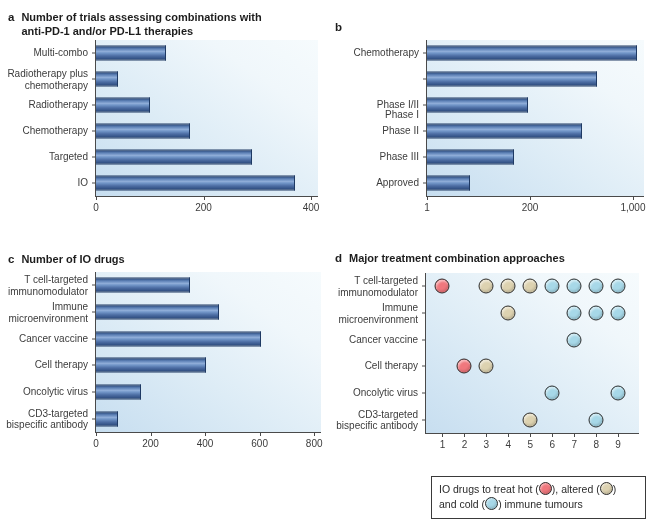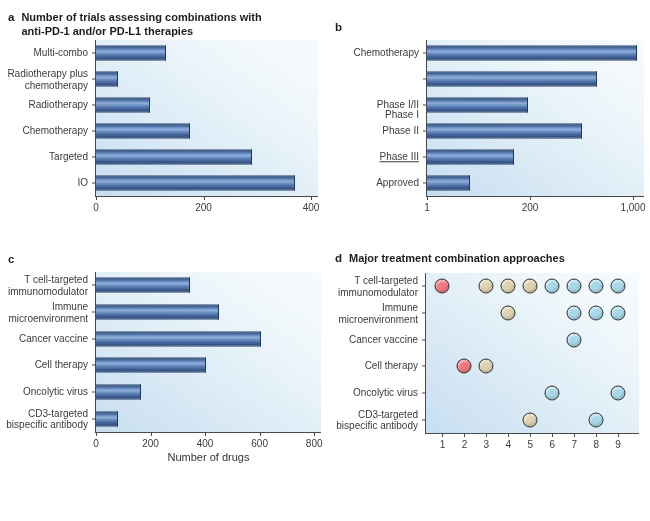--- a/index.html
+++ b/index.html
@@ -120,38 +120,39 @@
         <div class="bar" style="top: 8.33333%; width: 96.8766%;"></div>
         <div class="ylabel" style="top: 25%; margin-top: 36px;">Phase I</div>
         <div class="ytick" style="top: 25%;"></div>
         <div class="bar" style="top: 25%; width: 78.455%;"></div>
         <div class="ylabel" style="top: 41.6667%;">Phase I/II</div>
         <div class="ytick" style="top: 41.6667%;"></div>
         <div class="bar" style="top: 41.6667%; width: 46.399%;"></div>
         <div class="ylabel" style="top: 58.3333%;">Phase II</div>
         <div class="ytick" style="top: 58.3333%;"></div>
         <div class="bar" style="top: 58.3333%; width: 71.4286%;"></div>
-        <div class="ylabel" style="top: 75%; text-decoration: underline;">Phase III</div>
+        <div class="ylabel" style="top: 75%;">Phase III</div>
         <div class="ytick" style="top: 75%;"></div>
         <div class="bar" style="top: 75%; width: 40.1051%;"></div>
         <div class="ylabel" style="top: 91.6667%;">Approved</div>
         <div class="ytick" style="top: 91.6667%;"></div>
         <div class="bar" style="top: 91.6667%; width: 19.693%;"></div>
         <div class="xtick" style="left: 0%;"></div>
         <div class="xtick-label" style="left: 0%;">1</div>
         <div class="xtick" style="left: 47.4561%;"></div>
         <div class="xtick-label" style="left: 47.4561%;">200</div>
         <div class="xtick" style="left: 94.9122%;"></div>
         <div class="xtick-label" style="left: 94.9122%;">1,000</div>
       </div>
   </div>
 
   <div class="panel" id="panel-c">
     <div class="panel-title">
       <span class="panel-letter">c</span>
+      <span class="panel-title-text">Number of IO drugs</span>
     </div>
     <div class="plot" id="plot-c">
         <div class="ylabel" style="top: 8.33333%;">T cell-targeted
 immunomodulator</div>
         <div class="ytick" style="top: 8.33333%;"></div>
         <div class="bar" style="top: 8.33333%; width: 41.8182%;"></div>
         <div class="ylabel" style="top: 25%;">Immune
 microenvironment</div>
         <div class="ytick" style="top: 25%;"></div>
         <div class="bar" style="top: 25%; width: 54.5455%;"></div>
@@ -171,21 +172,20 @@
         <div class="xtick" style="left: 0%;"></div>
         <div class="xtick-label" style="left: 0%;">0</div>
         <div class="xtick" style="left: 24.2424%;"></div>
         <div class="xtick-label" style="left: 24.2424%;">200</div>
         <div class="xtick" style="left: 48.4848%;"></div>
         <div class="xtick-label" style="left: 48.4848%;">400</div>
         <div class="xtick" style="left: 72.7273%;"></div>
         <div class="xtick-label" style="left: 72.7273%;">600</div>
         <div class="xtick" style="left: 96.9697%;"></div>
         <div class="xtick-label" style="left: 96.9697%;">800</div>
-        <div class="xaxis-label">Number of drugs</div>
       </div>
   </div>
 
   <div class="panel" id="panel-d">
     <div class="panel-title">
       <span class="panel-letter">d</span>
       <span class="panel-title-text">Major treatment combination approaches</span>
     </div>
     <div class="plot" id="plot-d">
         <div class="ylabel" style="top: 8.33333%;">T cell-targeted
@@ -234,15 +234,16 @@
         <div class="dot" style="left: 79.8969%; top: 25%; background: rgb(167, 216, 232);"></div>
         <div class="dot" style="left: 90.2062%; top: 25%; background: rgb(167, 216, 232);"></div>
         <div class="dot" style="left: 69.5876%; top: 41.6667%; background: rgb(167, 216, 232);"></div>
         <div class="dot" style="left: 18.0412%; top: 58.3333%; background: rgb(240, 119, 125);"></div>
         <div class="dot" style="left: 28.3505%; top: 58.3333%; background: rgb(221, 210, 176);"></div>
         <div class="dot" style="left: 59.2784%; top: 75%; background: rgb(167, 216, 232);"></div>
         <div class="dot" style="left: 90.2062%; top: 75%; background: rgb(167, 216, 232);"></div>
         <div class="dot" style="left: 48.9691%; top: 91.6667%; background: rgb(221, 210, 176);"></div>
         <div class="dot" style="left: 79.8969%; top: 91.6667%; background: rgb(167, 216, 232);"></div>
       </div>
+    <div class="legend-box"><span>IO drugs to treat hot (</span><span class="legend-dot" style="background: rgb(240, 119, 125);"></span><span>), altered (</span><span class="legend-dot" style="background: rgb(221, 210, 176);"></span><span>)</span><br><span>and cold (</span><span class="legend-dot" style="background: rgb(167, 216, 232);"></span><span>) immune tumours</span></div>
   </div>
 
 </div>
 
 </body></html>

